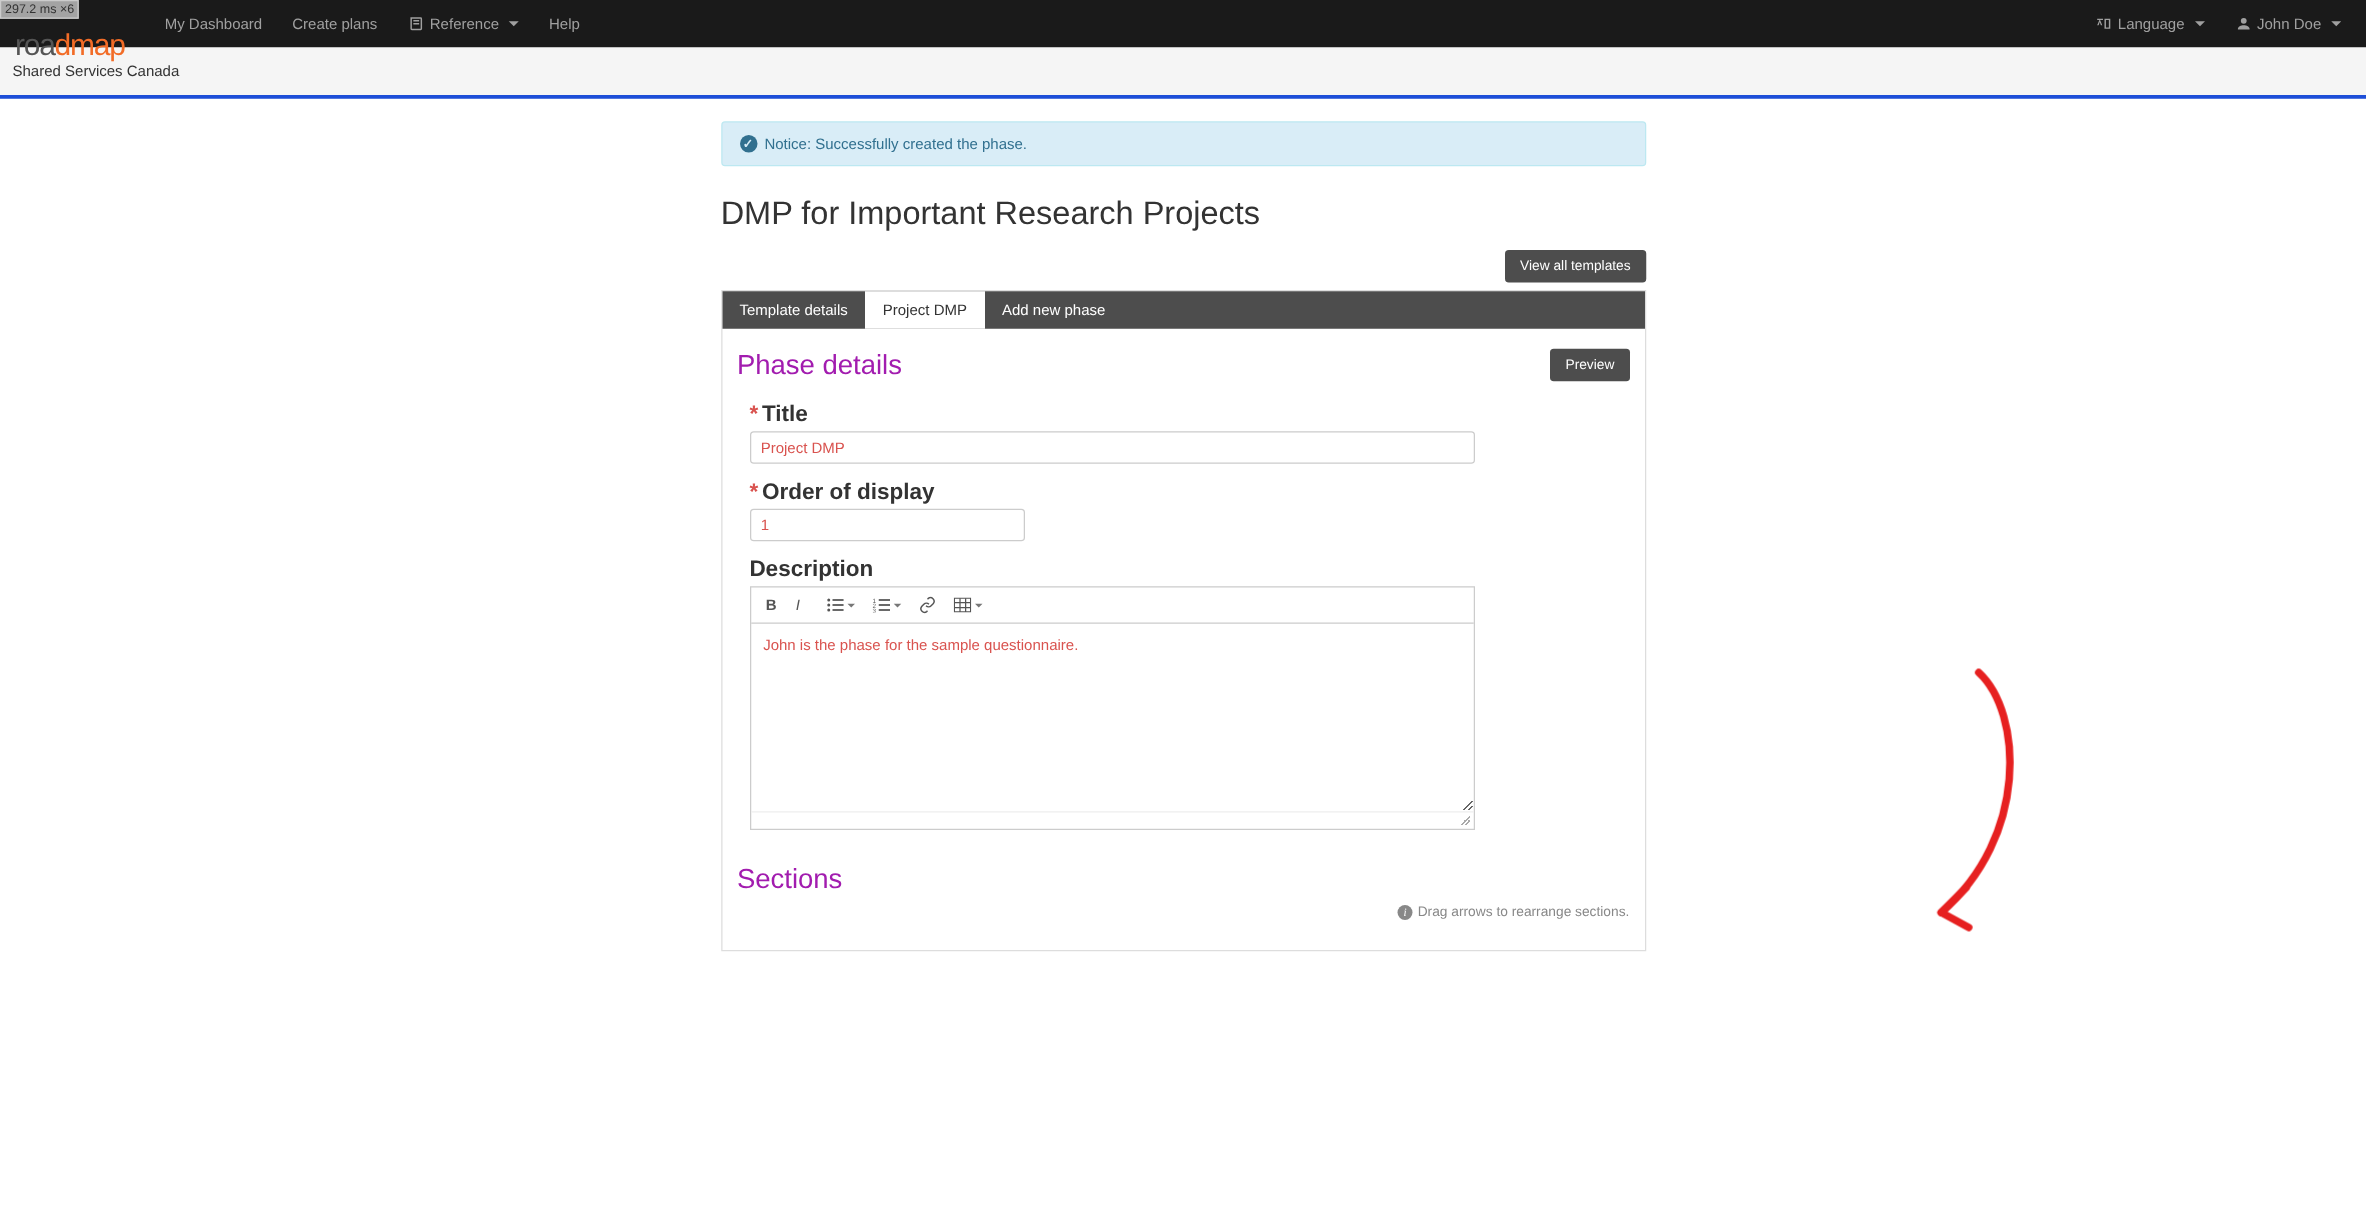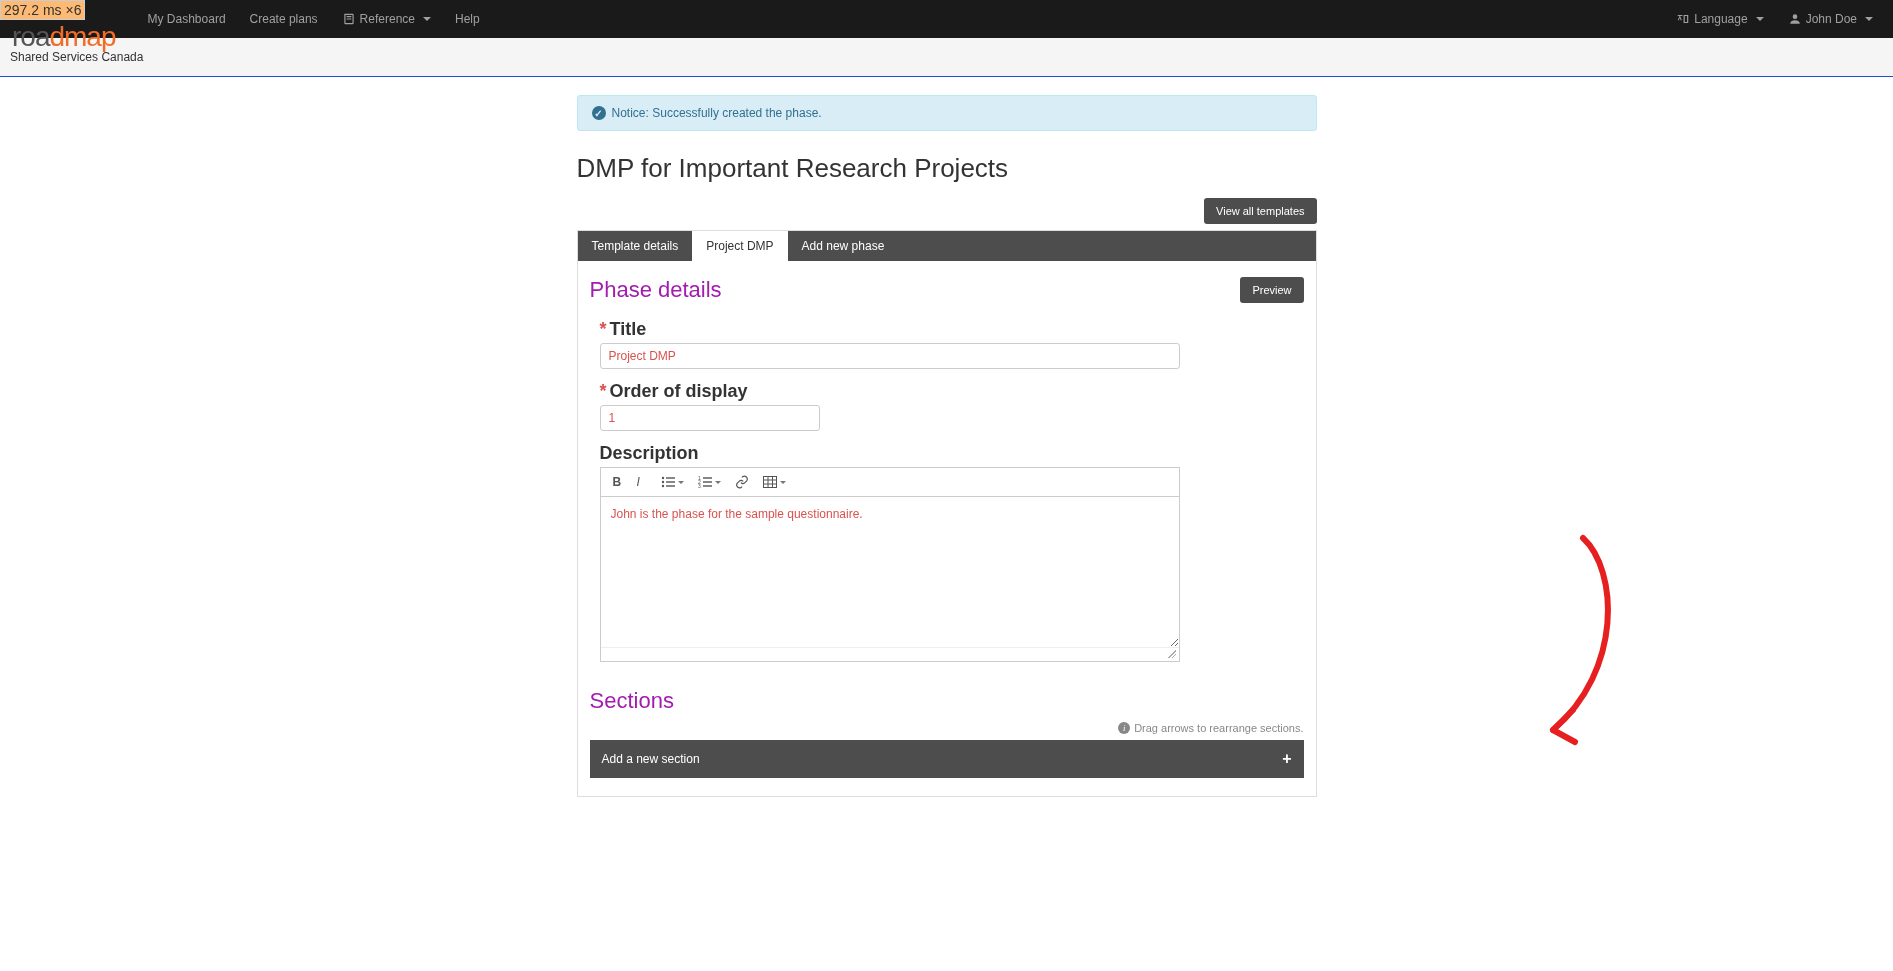--- a/index.html
+++ b/index.html
@@ -1,31 +1,31 @@
 <!DOCTYPE html>
 <html><head>
 <meta charset="utf-8">
 <style>
   * { box-sizing: border-box; margin: 0; padding: 0; }
   body { font-family: Verdana, Geneva, sans-serif; font-size: 13px; color: #333; background: #fff; }
   
-  .perf-badge { position: absolute; top: 0; left: 0; background: #fdba74; border: 1px solid #ccc; font-size: 14px; padding: 1px 3px; z-index: 100; }
+  .perf-badge { position: absolute; top: 0; left: 0; background: #a3a3a3; border: 1px solid #ccc; font-size: 10px; padding: 1px 3px; z-index: 100; }
   
   .navbar { background: #1a1a1a; height: 38px; display: flex; align-items: center; padding: 0 8px; color: #a0a0a0; font-size: 12px; }
-  .logo { font-size: 28px; font-weight: normal; letter-spacing: -1px; margin-right: 20px; padding-left: 4px; margin-top: 36px; }
+  .logo { font-size: 24px; font-weight: normal; letter-spacing: -1px; margin-right: 20px; padding-left: 4px; margin-top: 36px; }
   .logo .roa { color: #555; }
   .logo .dma { color: #f26c27; }
   .logo .p { color: #f26c27; }
   .nav-item { padding: 0 12px; cursor: pointer; height: 31px; display: flex; align-items: center; gap: 4px; }
   .nav-spacer { flex: 1; }
   .caret-down { display: inline-block; width: 0; height: 0; margin-left: 4px; border-left: 4px solid transparent; border-right: 4px solid transparent; border-top: 4px solid #a0a0a0; }
   
   .icon-svg { width: 14px; height: 14px; fill: currentColor; }
   
-  .breadcrumb-bar { background: #f5f5f5; border-bottom: 1px solid #1d4ed8; padding: 12px 10px; font-size: 12px; color: #333; }
+  .breadcrumb-bar { background: #f5f5f5; border-bottom: 3px solid #1d4ed8; padding: 12px 10px; font-size: 12px; color: #333; }
   
   .main { max-width: 740px; margin: 18px auto 40px; }
   
   .alert-info { background: #d9edf7; border: 1px solid #bce8f1; color: #31708f; padding: 10px 14px; border-radius: 3px; margin-bottom: 22px; font-size: 12px; display: flex; align-items: center; gap: 6px; }
   .alert-icon { width: 14px; height: 14px; border-radius: 50%; background: #31708f; color: #d9edf7; display: inline-flex; align-items: center; justify-content: center; font-size: 10px; font-weight: bold; flex-shrink: 0; }
   
   h1.page-title { font-size: 26px; font-weight: normal; color: #333; margin-bottom: 14px; }
   
   .top-actions { text-align: right; margin-bottom: 6px; }
   .btn-dark { background: #4d4d4d; color: #fff; border: none; padding: 7px 12px; font-size: 11px; border-radius: 3px; cursor: pointer; }
@@ -205,24 +205,20 @@
       </div>
 
 
       <h2 class="section-title" style="margin-top:26px">Sections</h2>
 
       <div class="hint-row">
         <span class="info-circle">i</span>
         <span>Drag arrows to rearrange sections.</span>
       </div>
 
-      <div class="collapse-bar">
-        <span>Add a new section</span>
-        <span class="plus">+</span>
-      </div>
 
     </div>
   </div>
 </div>
 
 <div class="annotation" style="right:250px; top:530px;">
   <svg width="120" height="230">
     <path d="M 60 8 C 95 40, 100 140, 30 200" stroke="#e62020" stroke-width="6" fill="none" stroke-linecap="round"></path>
     <path d="M 30 200 L 50 180 M 30 200 L 52 212" stroke="#e62020" stroke-width="6" fill="none" stroke-linecap="round"></path>
   </svg>

